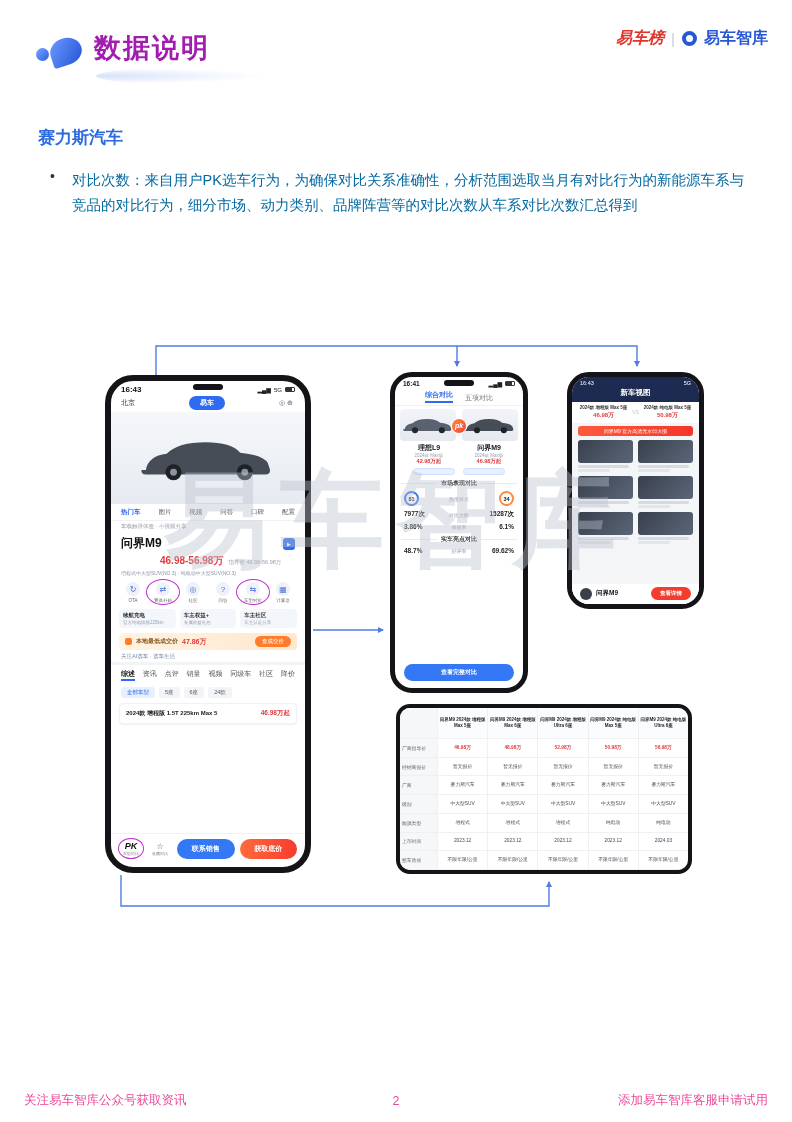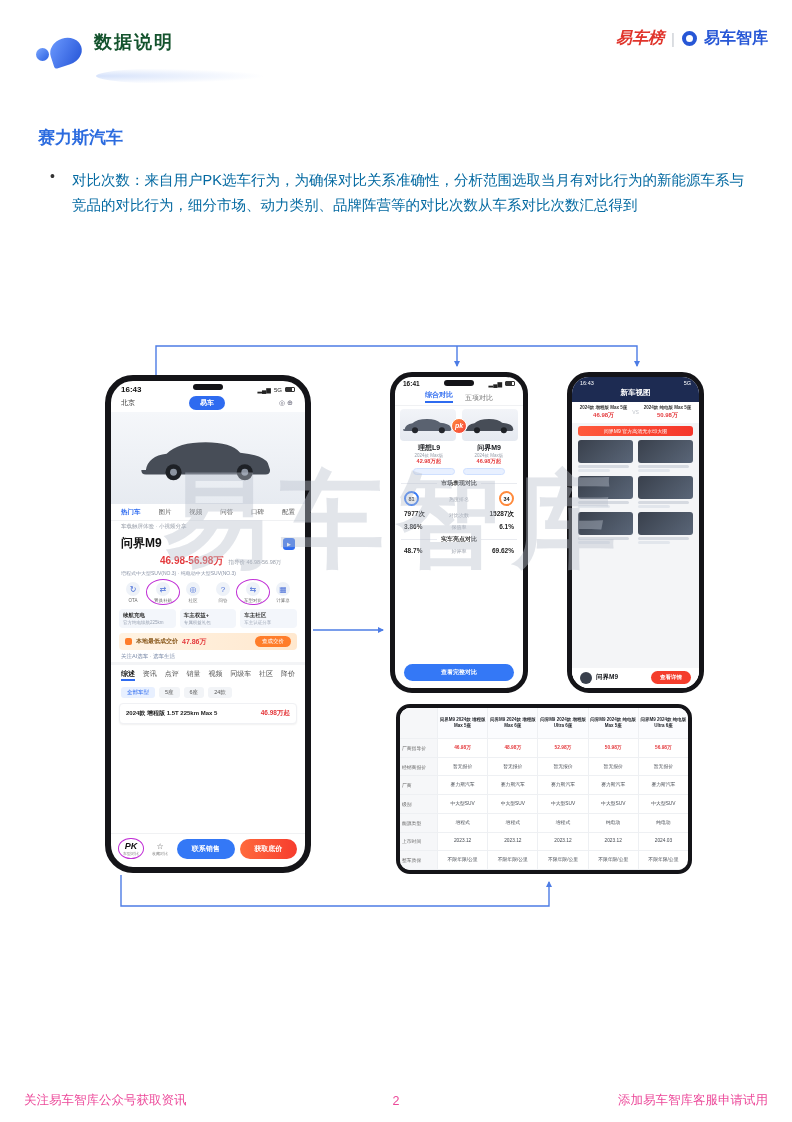--- a/index.html
+++ b/index.html
@@ -7,21 +7,21 @@
   body { position:relative; background:#fff; font-family:"Liberation Sans","DejaVu Sans",sans-serif; overflow:hidden; }
 
   
   .header { position:absolute; top:28px; left:36px; right:24px; height:56px; }
   .logo-mark { position:absolute; left:0; top:6px; width:50px; height:40px; }
   .logo-mark .dot-s { position:absolute; left:0; top:14px; width:13px; height:13px; border-radius:50%;
       background:linear-gradient(135deg,#7aa6ff,#2a5fe0); }
   .logo-mark .dot-b { position:absolute; left:14px; top:4px; width:32px; height:27px;
       border-radius:50% 50% 50% 10%; transform:rotate(-18deg);
       background:linear-gradient(135deg,#6d9bff,#2453d6); }
-  .page-title { position:absolute; left:58px; top:2px; font-size:18px; font-weight:bold; color:#14532d; letter-spacing:2px; }
+  .page-title { position:absolute; left:58px; top:2px; font-size:27px; font-weight:bold; color:#a21caf; letter-spacing:2px; }
   .title-swoosh { position:absolute; left:60px; top:40px; width:170px; height:16px; border-radius:50%;
       background:radial-gradient(ellipse at left,rgba(120,160,240,.30),transparent 70%); }
   .brand { position:absolute; right:0; top:0; display:flex; align-items:center; gap:7px; }
   .brand-red { color:#e0342b; font-weight:bold; font-style:italic; font-size:16px; }
   .brand-sep { color:#c8ccd2; font-size:15px; }
   .brand-ic { width:15px; height:15px; border-radius:50%; border:4px solid #2757d6; background:#fff; }
   .brand-blue { color:#2757d6; font-weight:bold; font-size:16px; }
 
   
   .section-title { position:absolute; left:38px; top:126px; font-size:17px; font-weight:bold; color:#2b6bdf; }
@@ -118,21 +118,21 @@
   .p2-stat .v { flex:1; font-size:6.5px; font-weight:bold; color:#222; }
   .p2-stat .v.r { text-align:right; }
   .p2-stat .lab { font-size:5px; color:#9aa0ab; }
   .ringwrap { flex:1; display:flex; }
   .ringwrap.r { justify-content:flex-end; }
   .ringstat { width:15px; height:15px; border-radius:50%; border:2px solid #3478f6; display:flex; align-items:center; justify-content:center; font-size:5.5px; font-weight:bold; color:#222; }
   .ringstat.orange { border-color:#ff8a3c; }
   .p2-btn { display:block; margin:auto auto 7px; width:86%; background:#3478f6; color:#fff; text-align:center; font-size:6px; font-weight:bold; padding:4px 0; border-radius:9px; border:none; }
 
   
-  .p3 { left:567px; top:372px; width:137px; height:321px; border-width:5px; border-radius:22px; }
+  .p3 { left:567px; top:372px; width:137px; height:237px; border-width:5px; border-radius:22px; }
   .p3-head { background:#1d2b52; color:#fff; padding:3px 8px 4px; }
   .p3-status { display:flex; justify-content:space-between; font-size:5.5px; }
   .p3-title { text-align:center; font-size:7.5px; font-weight:bold; padding-top:2px; }
   .p3-body { background:#f4f5f7; flex:1; display:flex; flex-direction:column; }
   .p3-cars { display:flex; background:#fff; padding:3px 6px; gap:3px; align-items:center; }
   .p3-colc { flex:1; text-align:center; }
   .p3-colc .tr { display:block; font-size:4.5px; font-weight:bold; color:#333; line-height:1.3; }
   .p3-colc .pr { display:block; font-size:6px; color:#e4393c; font-weight:bold; }
   .p3-vs { font-size:5px; color:#c0c4cb; }
   .p3-banner { margin:3px 6px 2px; background:linear-gradient(90deg,#ff5a3c,#f5362a); color:#fff; font-size:5px; text-align:center; border-radius:3px; padding:2px 0; }

